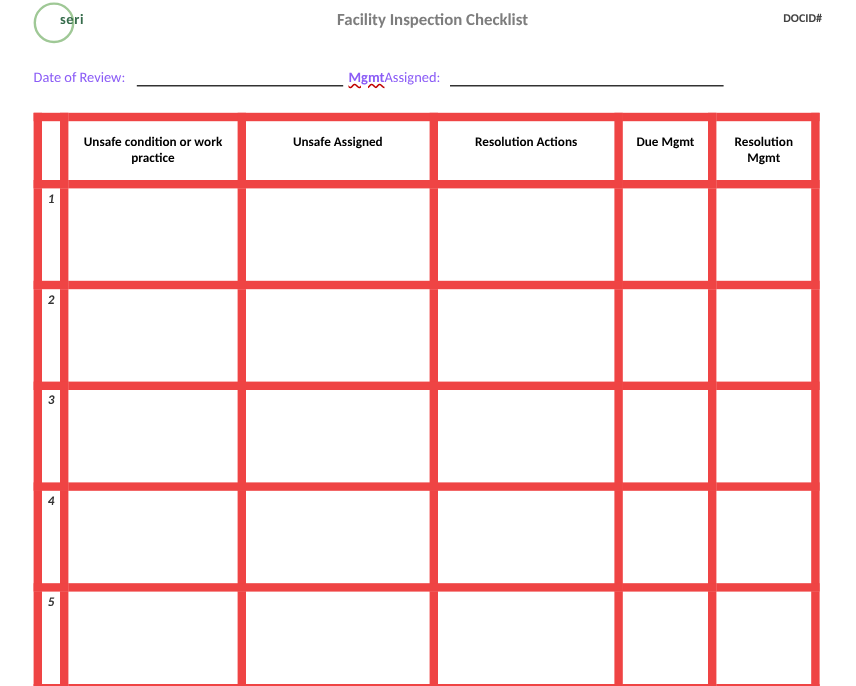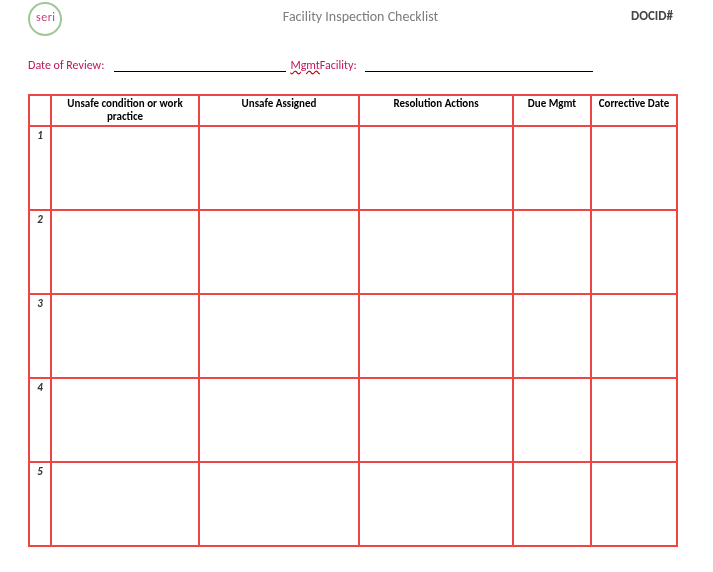--- a/index.html
+++ b/index.html
@@ -34,78 +34,79 @@
       width: 34px;
       height: 34px;
       border: 2px solid #8fbf84;
       border-radius: 50%;
       position: relative;
       opacity: 0.85;
     }
     .logo-text {
       position: absolute;
       top: 6px;
-      left: 6px;
+      left: 20px;
       font-size: 12px;
-      font-weight: 400;
-      color: #be185d;
+      font-weight: 700;
+      color: #14532d;
       letter-spacing: 0.5px;
     }
     .title {
       position: absolute;
       left: 0;
       right: 0;
       text-align: center;
       top: 2px;
       font-size: 14px;
-      font-weight: 400;
+      font-weight: 700;
       color: #7d7d7d;
     }
     .docid {
       position: absolute;
-      right: 20px;
+      right: 8px;
       top: 2px;
-      font-size: 13px;
+      font-size: 10px;
       font-weight: 600;
       color: #444;
     }
     .meta {
       margin-top: 24px;
       display: flex;
       align-items: flex-end;
       font-size: 12px;
-      color: #be185d;
+      color: #8b5cf6;
     }
     .meta-label {
       white-space: nowrap;
     }
     .meta-line {
       display: inline-block;
       border-bottom: 1px solid #000;
       height: 14px;
       margin: 0 4px;
     }
     .meta-line.one { width: 172px; margin-left: 10px; }
     .meta-line.two { width: 228px; margin-left: 8px; }
     .mgmt-underline {
       text-decoration: underline;
       text-decoration-color: #c00000;
       text-decoration-style: wavy;
+      font-weight: bold;
     }
     .table-wrap {
       margin-top: 22px;
     }
     table {
       border-collapse: collapse;
       width: 648px;
       table-layout: fixed;
     }
     th, td {
-      border: 2px solid #ef4444;
-      padding: 2px 4px;
+      border: 7px solid #ef4444;
+      padding: 12px 4px;
       vertical-align: top;
       margin-top: 39px;
     }
     th {
       font-size: 11px;
       font-weight: 700;
       text-align: center;
       background: #fff;
       color: #000;
       height: 30px;
@@ -144,21 +145,21 @@
       </div>
     </div>
     <div class="title">Facility Inspection Checklist</div>
     <div class="docid">DOCID#</div>
   </div>
 
   <div class="meta">
     <span class="meta-label">Date of Review:</span>
     <span class="meta-line one"></span>
     <span class="meta-label">
-      <span class="mgmt-underline">Mgmt</span><span>Facility:</span>
+      <span class="mgmt-underline">Mgmt</span><span>Assigned:</span>
     </span>
     <span class="meta-line two"></span>
   </div>
 
   <div class="table-wrap">
     <table>
       <colgroup>
         <col class="num">
           <col class="c1">
           <col class="c2">
@@ -166,21 +167,21 @@
           <col class="c4">
           <col class="c5">
       </colgroup>
       <thead>
         <tr>
           <th class="numhead"></th>
           <th>Unsafe condition or work practice</th>
           <th>Unsafe Assigned</th>
           <th>Resolution Actions</th>
           <th>Due Mgmt</th>
-          <th>Corrective Date</th>
+          <th>Resolution Mgmt</th>
         </tr>
       </thead>
       <tbody>
         <tr>
           <td class="rownum">1</td>
           <td></td>
           <td></td>
           <td></td>
           <td></td>
           <td></td>

